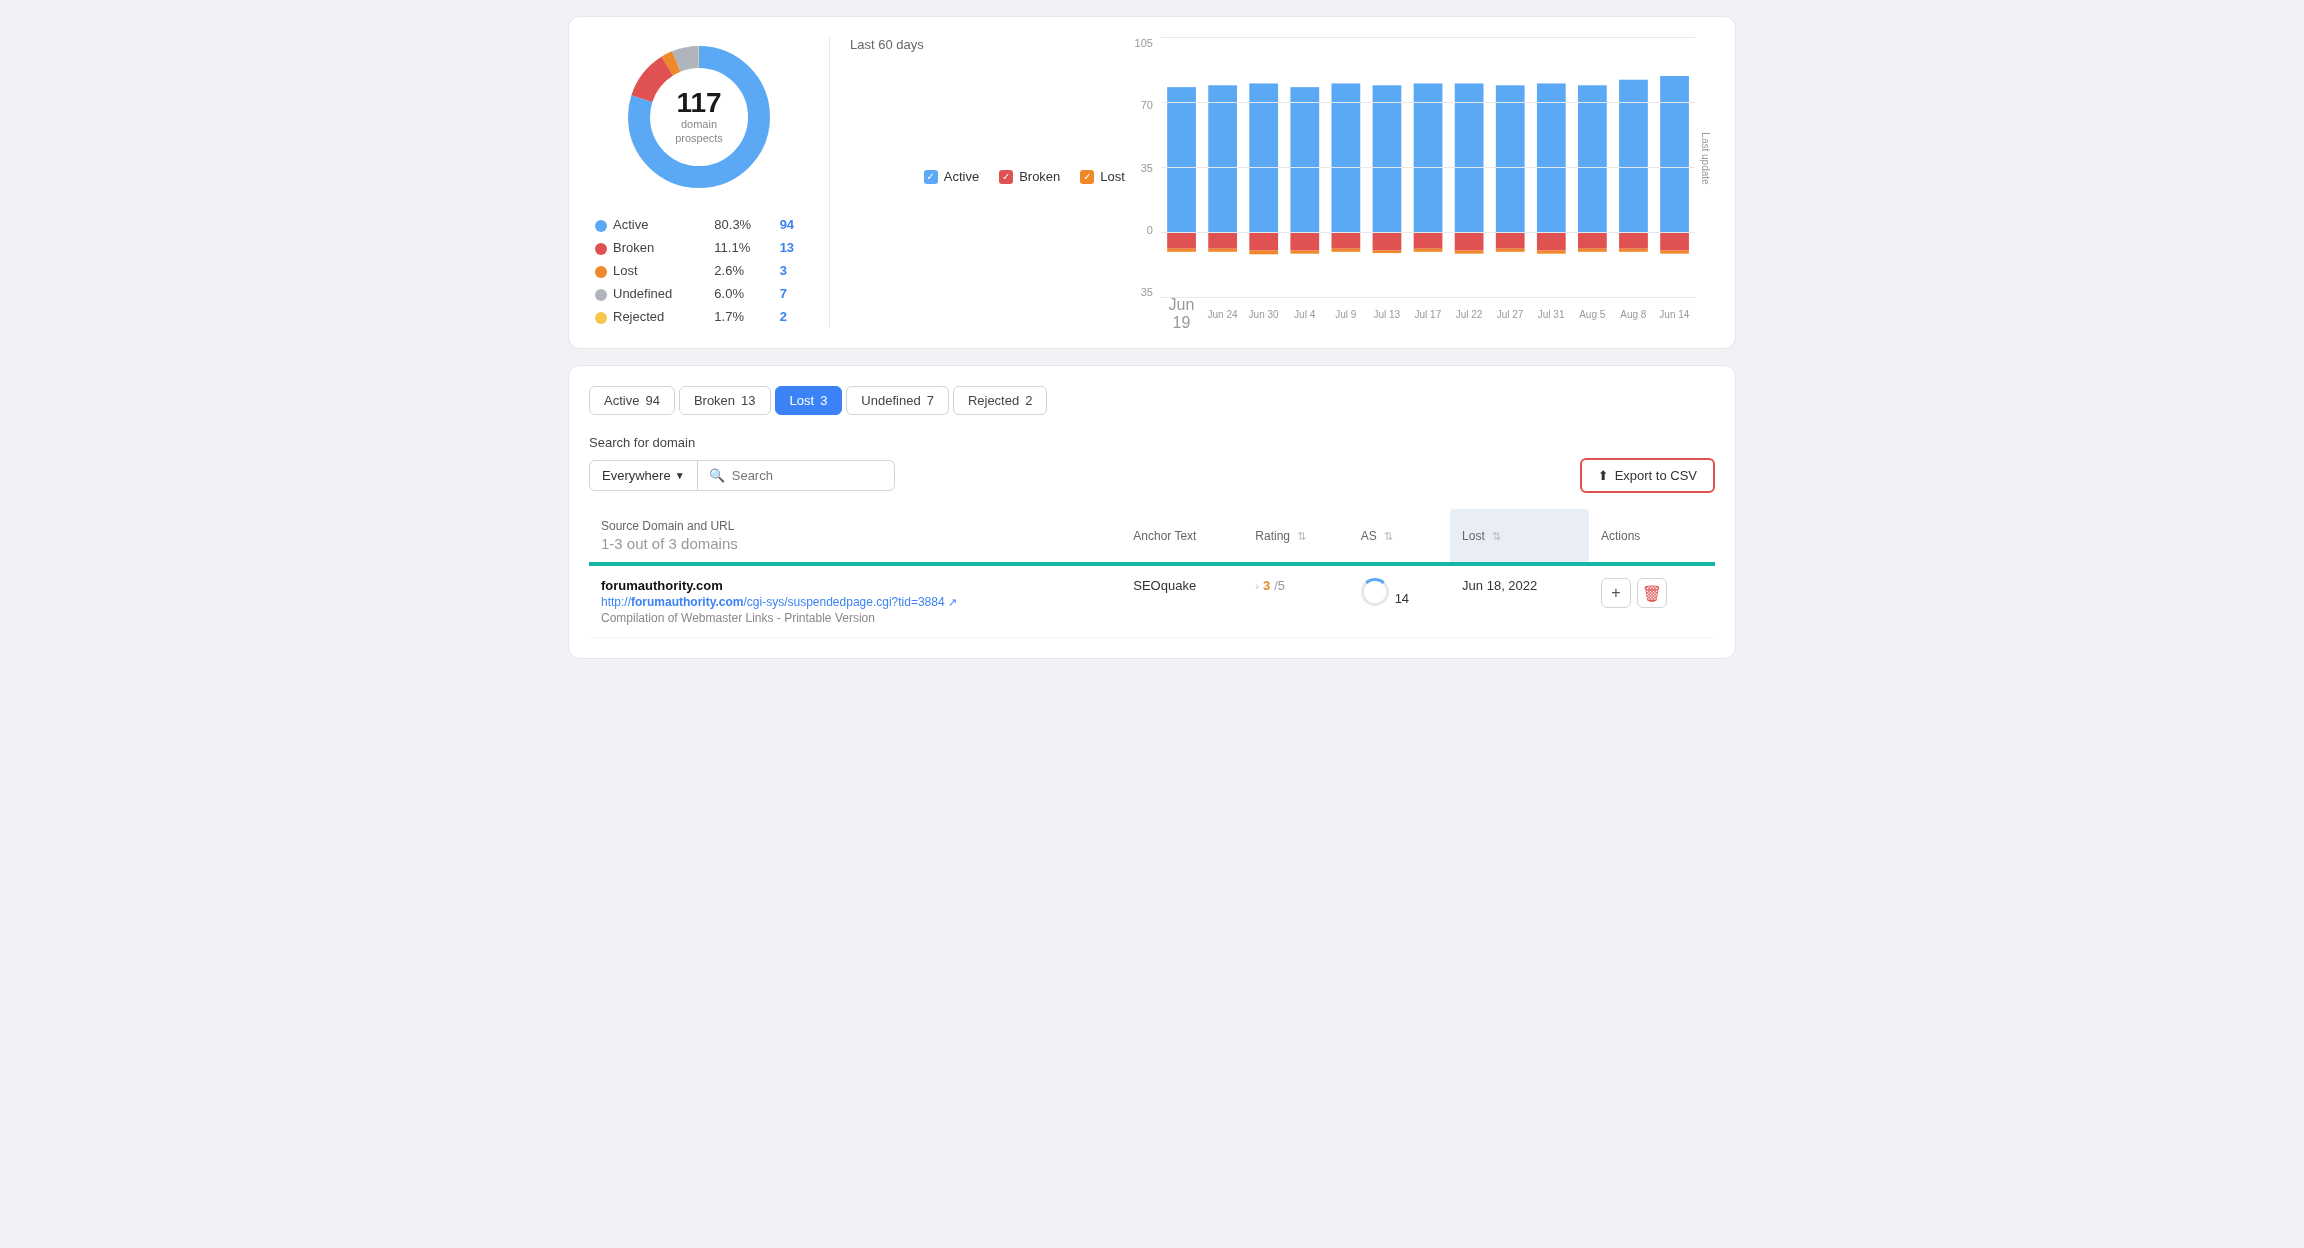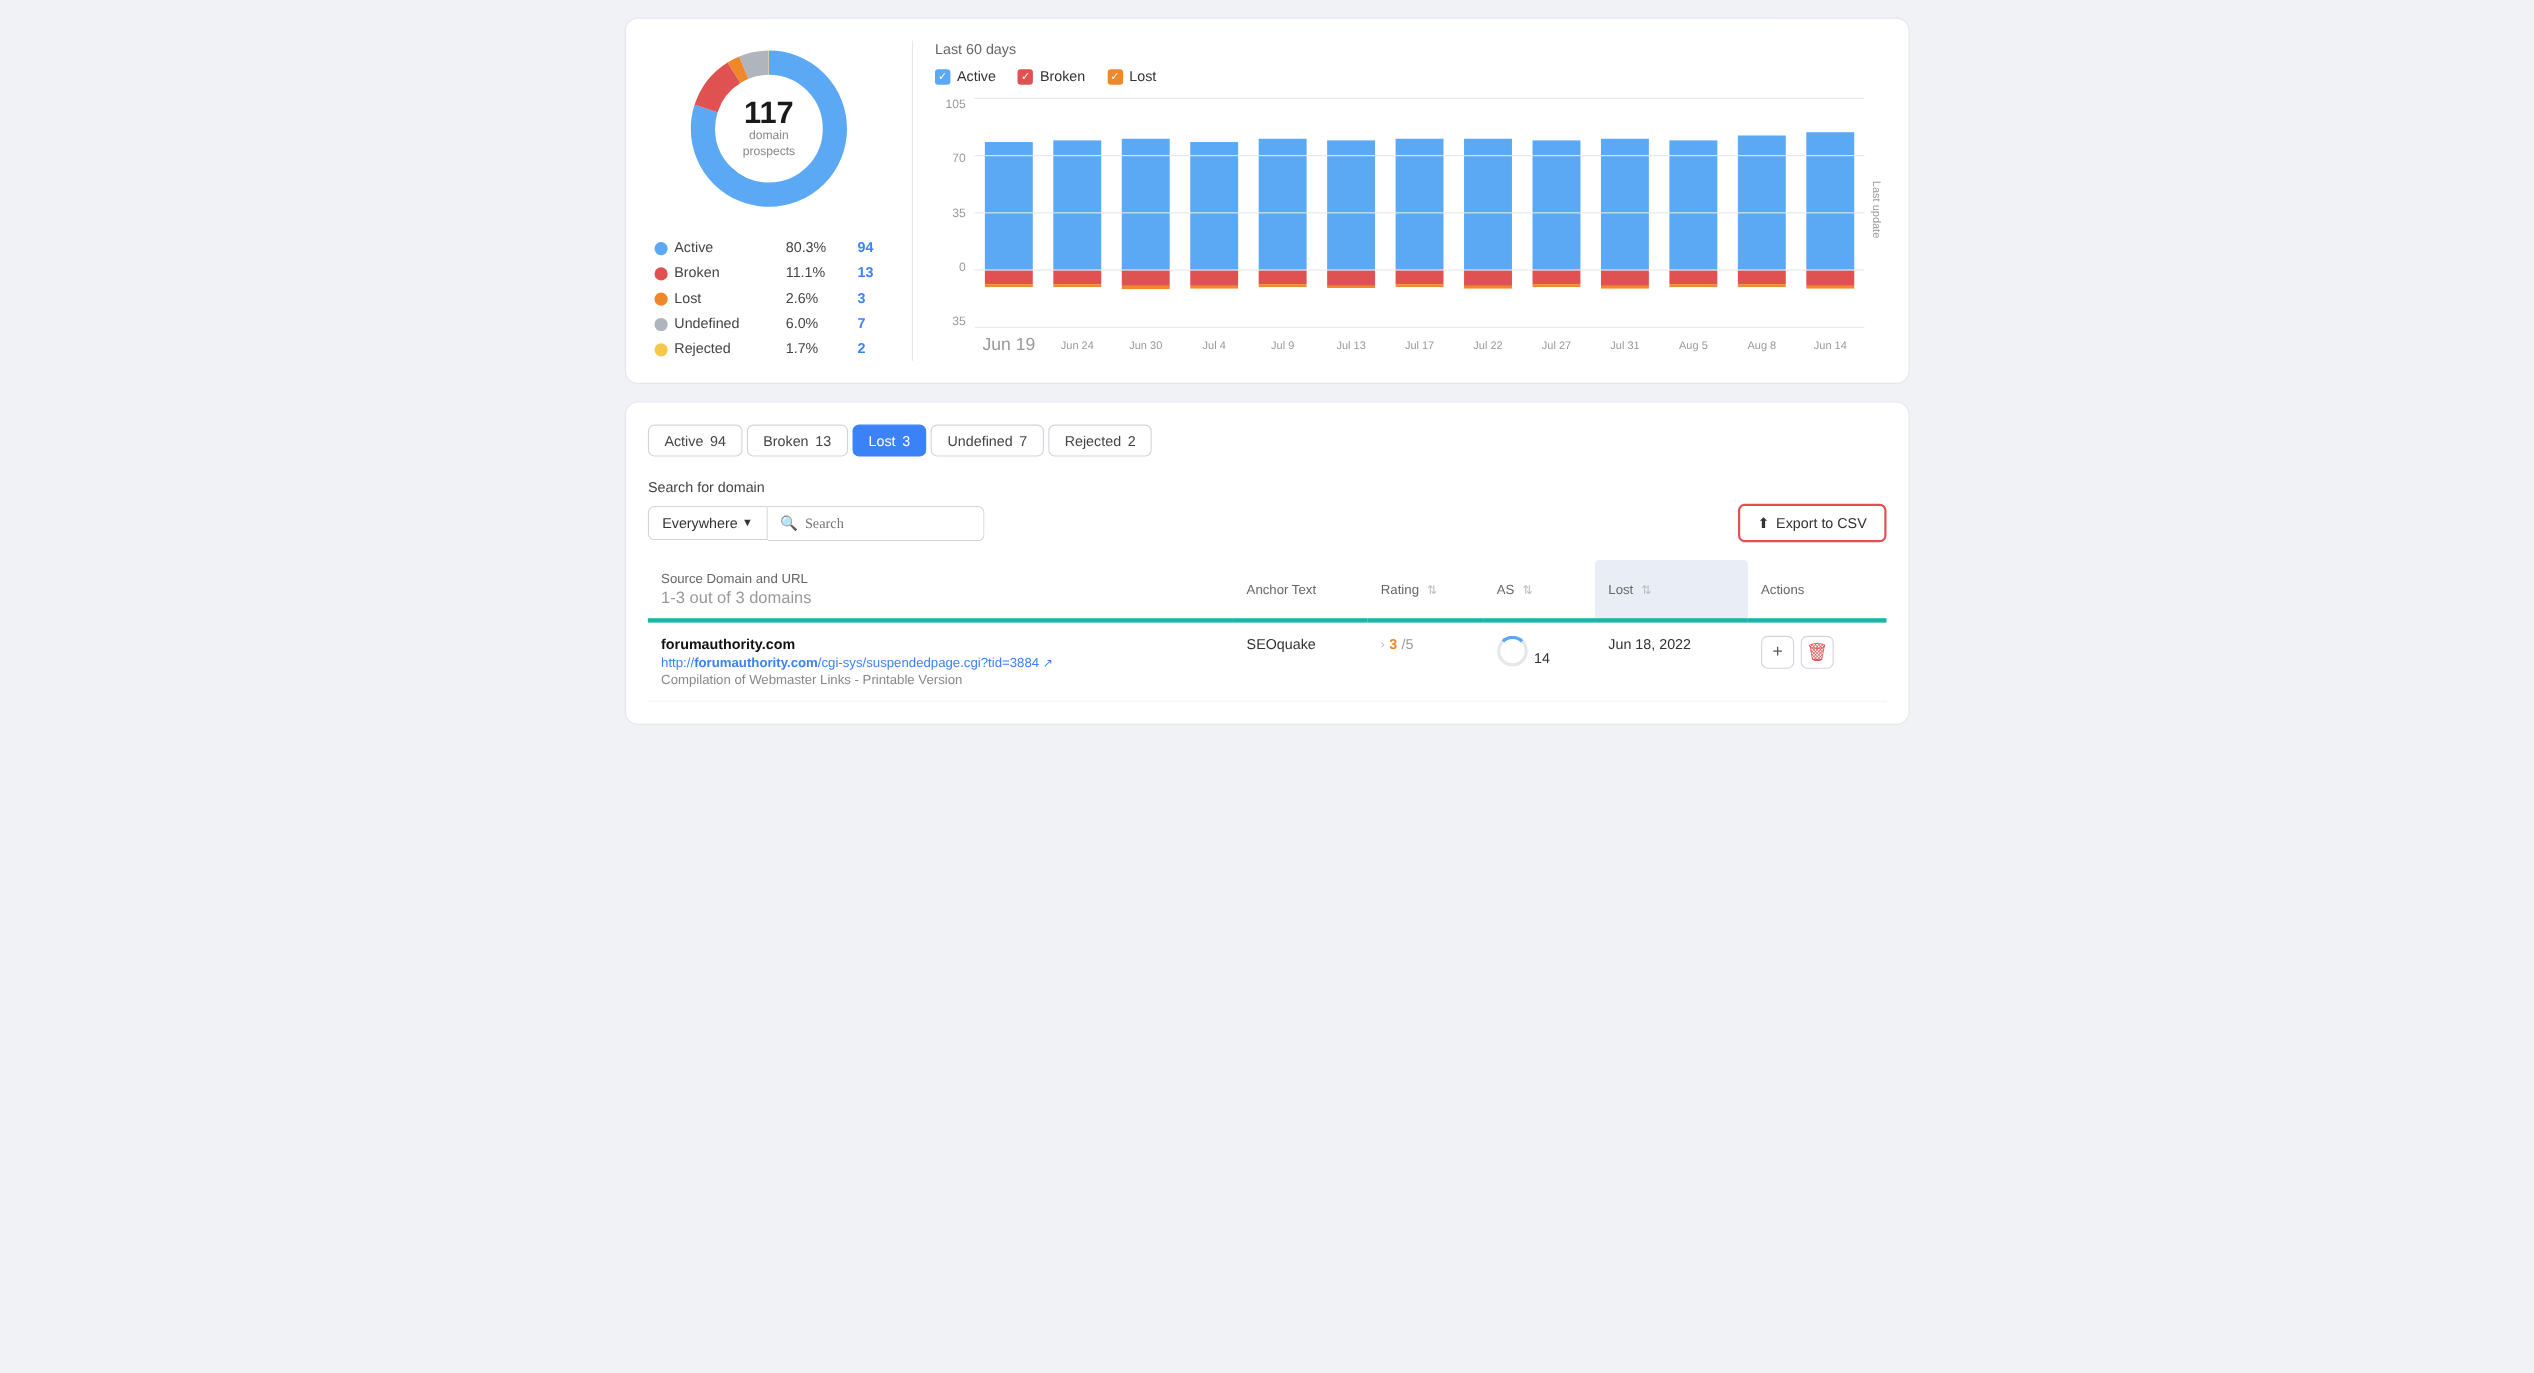--- a/index.html
+++ b/index.html
@@ -92,21 +92,21 @@
     .divider-v {
       width: 1px;
       background: #e5e7eb;
       margin: 0 20px;
     }
 
     
     .chart-section {
       flex: 1;
       display: flex;
-      flex-direction: column;
+      flex-direction: row;
     }
 
     .chart-header {
       font-size: 13px;
       color: #666;
       margin-bottom: 10px;
     }
 
     .chart-legend {
       display: flex;
@@ -218,21 +218,20 @@
       background: #fff;
       gap: 6px;
     }
 
     .search-input-wrap input {
       border: none;
       outline: none;
       font-size: 13px;
       width: 150px;
       color: #333;
-      font-family: Liberation Serif, serif;
     }
 
     .export-btn {
       display: flex;
       align-items: center;
       gap: 6px;
       padding: 8px 16px;
       border: 2px solid #e05252;
       border-radius: 6px;
       background: #fff;

